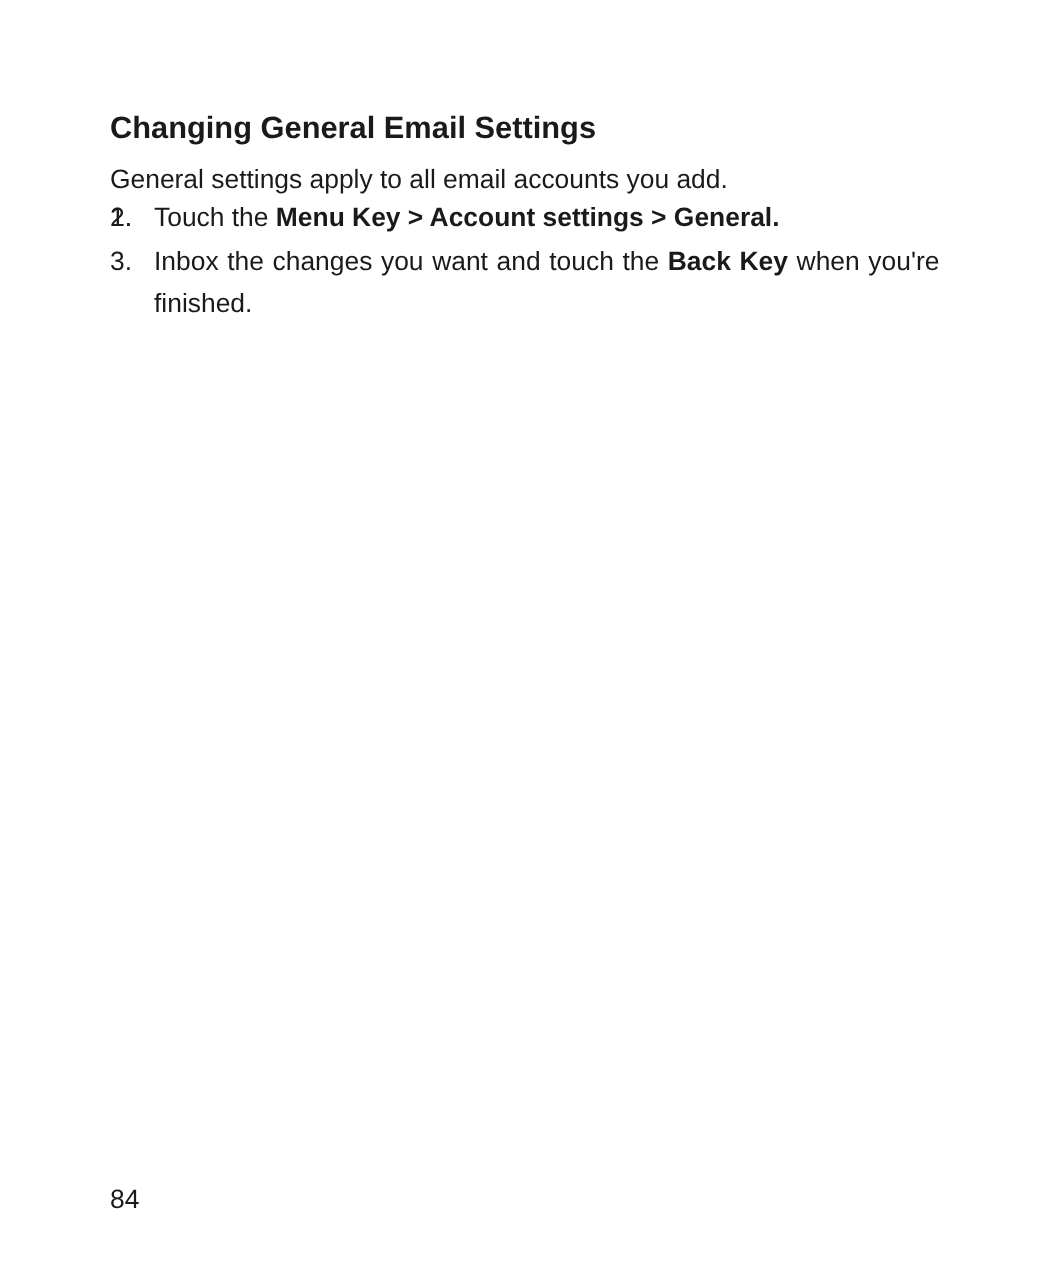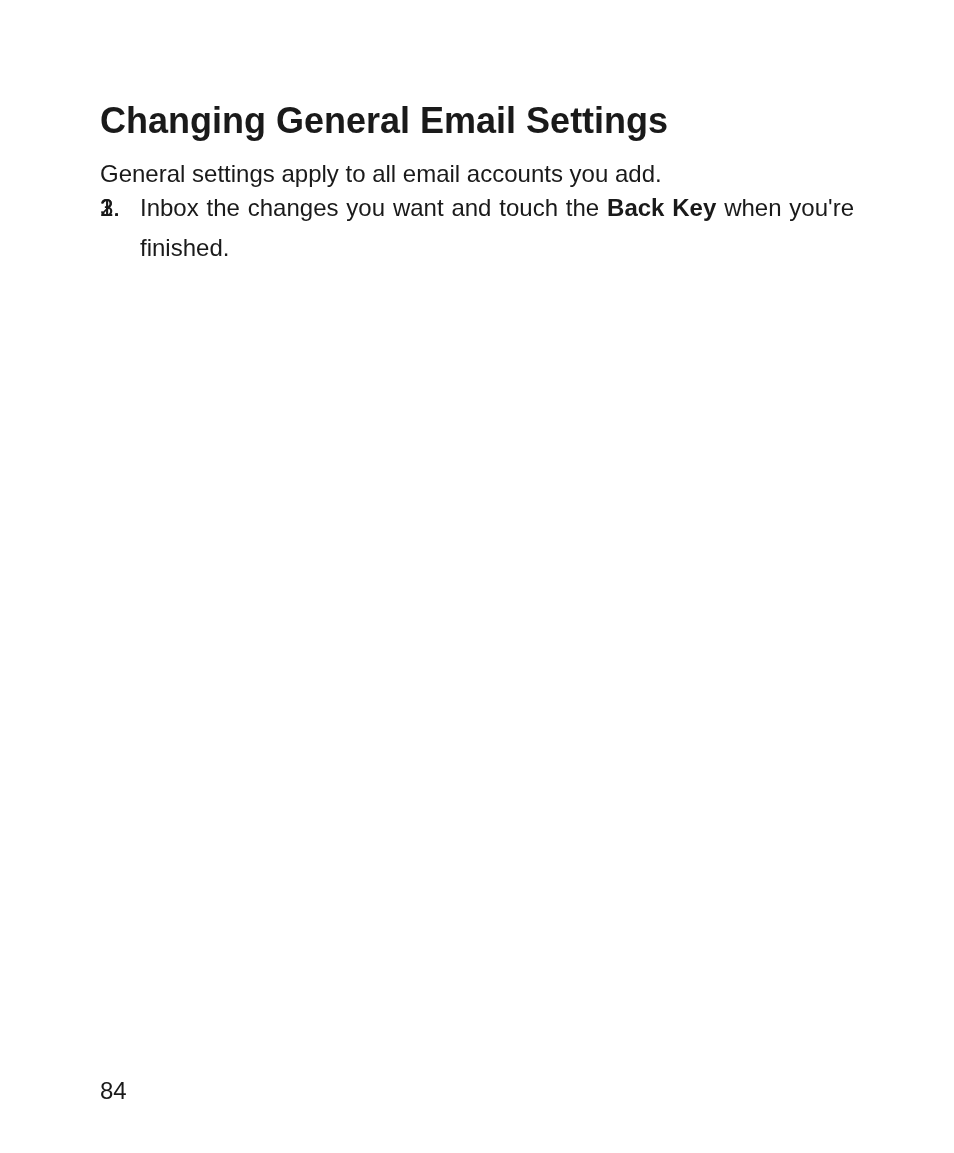--- a/index.html
+++ b/index.html
@@ -10,21 +10,21 @@
     body {
       width: 954px;
       height: 1153px;
       background: #ffffff;
       font-family: Arial, Helvetica, sans-serif;
       color: #1a1a1a;
       position: relative;
       padding: 100px 100px 0 100px;
     }
     .heading {
-      font-size: 36px;
+      font-size: 28px;
       font-weight: bold;
       margin-bottom: 18px;
       color: #1a1a1a;
     }
     .intro {
       font-size: 24px;
       margin-bottom: 0;
       color: #1a1a1a;
     }
     .step-list {
@@ -61,20 +61,21 @@
 <h1 class="heading">Changing General Email Settings</h1>
 
 <p class="intro">General settings apply to all email accounts you add.</p>
 
 <ol class="step-list">
   <li class="step-item">
     <span class="step-number">1.</span>
   </li>
   <li class="step-item">
     <span class="step-number">2.</span>
+    <span><span>Touch the </span><span class="bold">Menu Key &gt; Account settings &gt; General.</span></span>
   </li>
   <li class="step-item">
     <span class="step-number">3.</span>
     <span><span>Inbox the changes you want and touch the </span><span class="bold">Back Key</span><span> when you're finished.</span></span>
   </li>
 </ol>
 
 <div class="page-number">84</div>
 
 </body></html>

